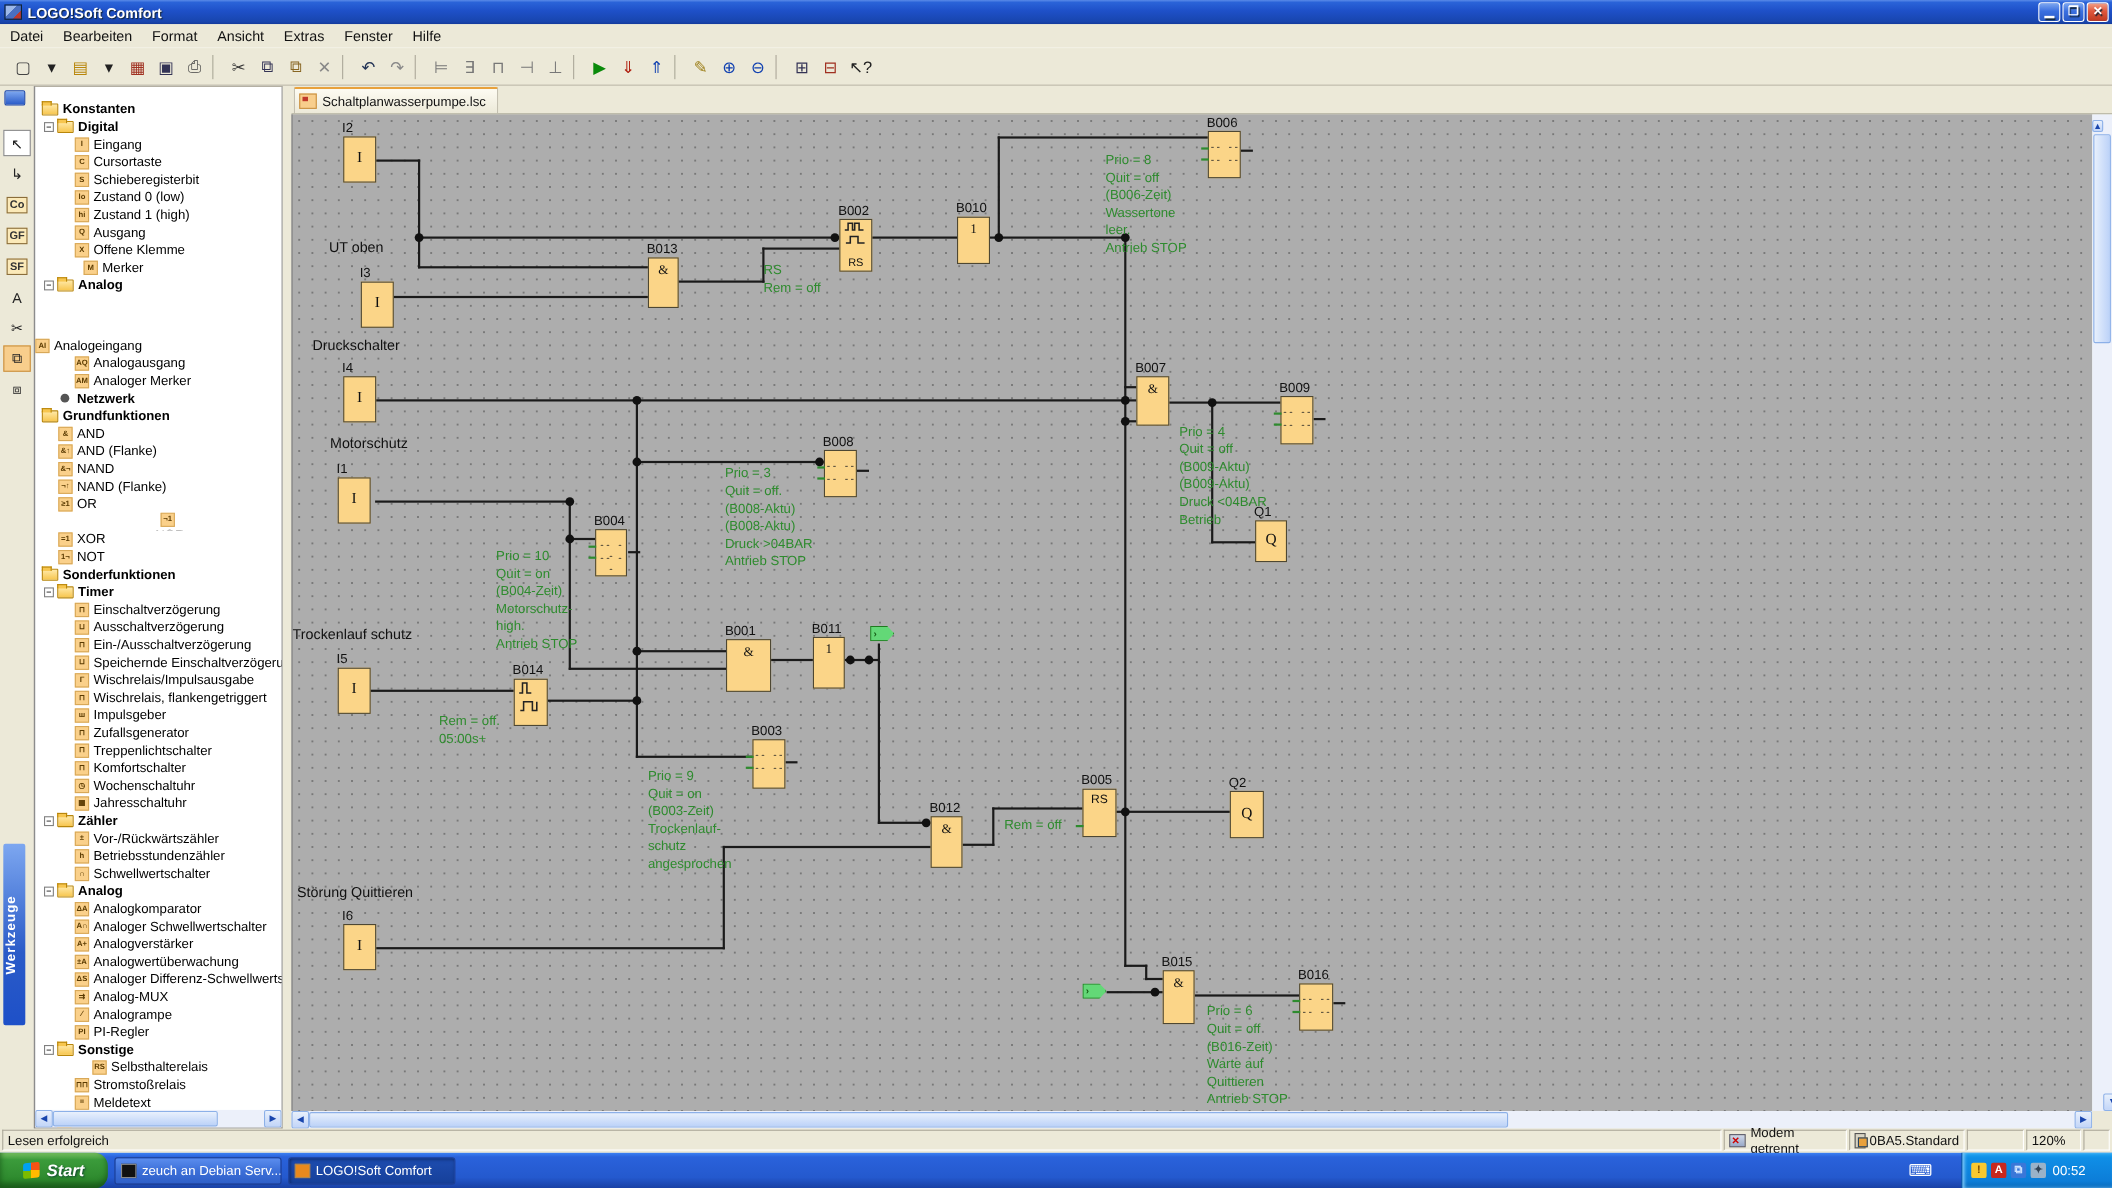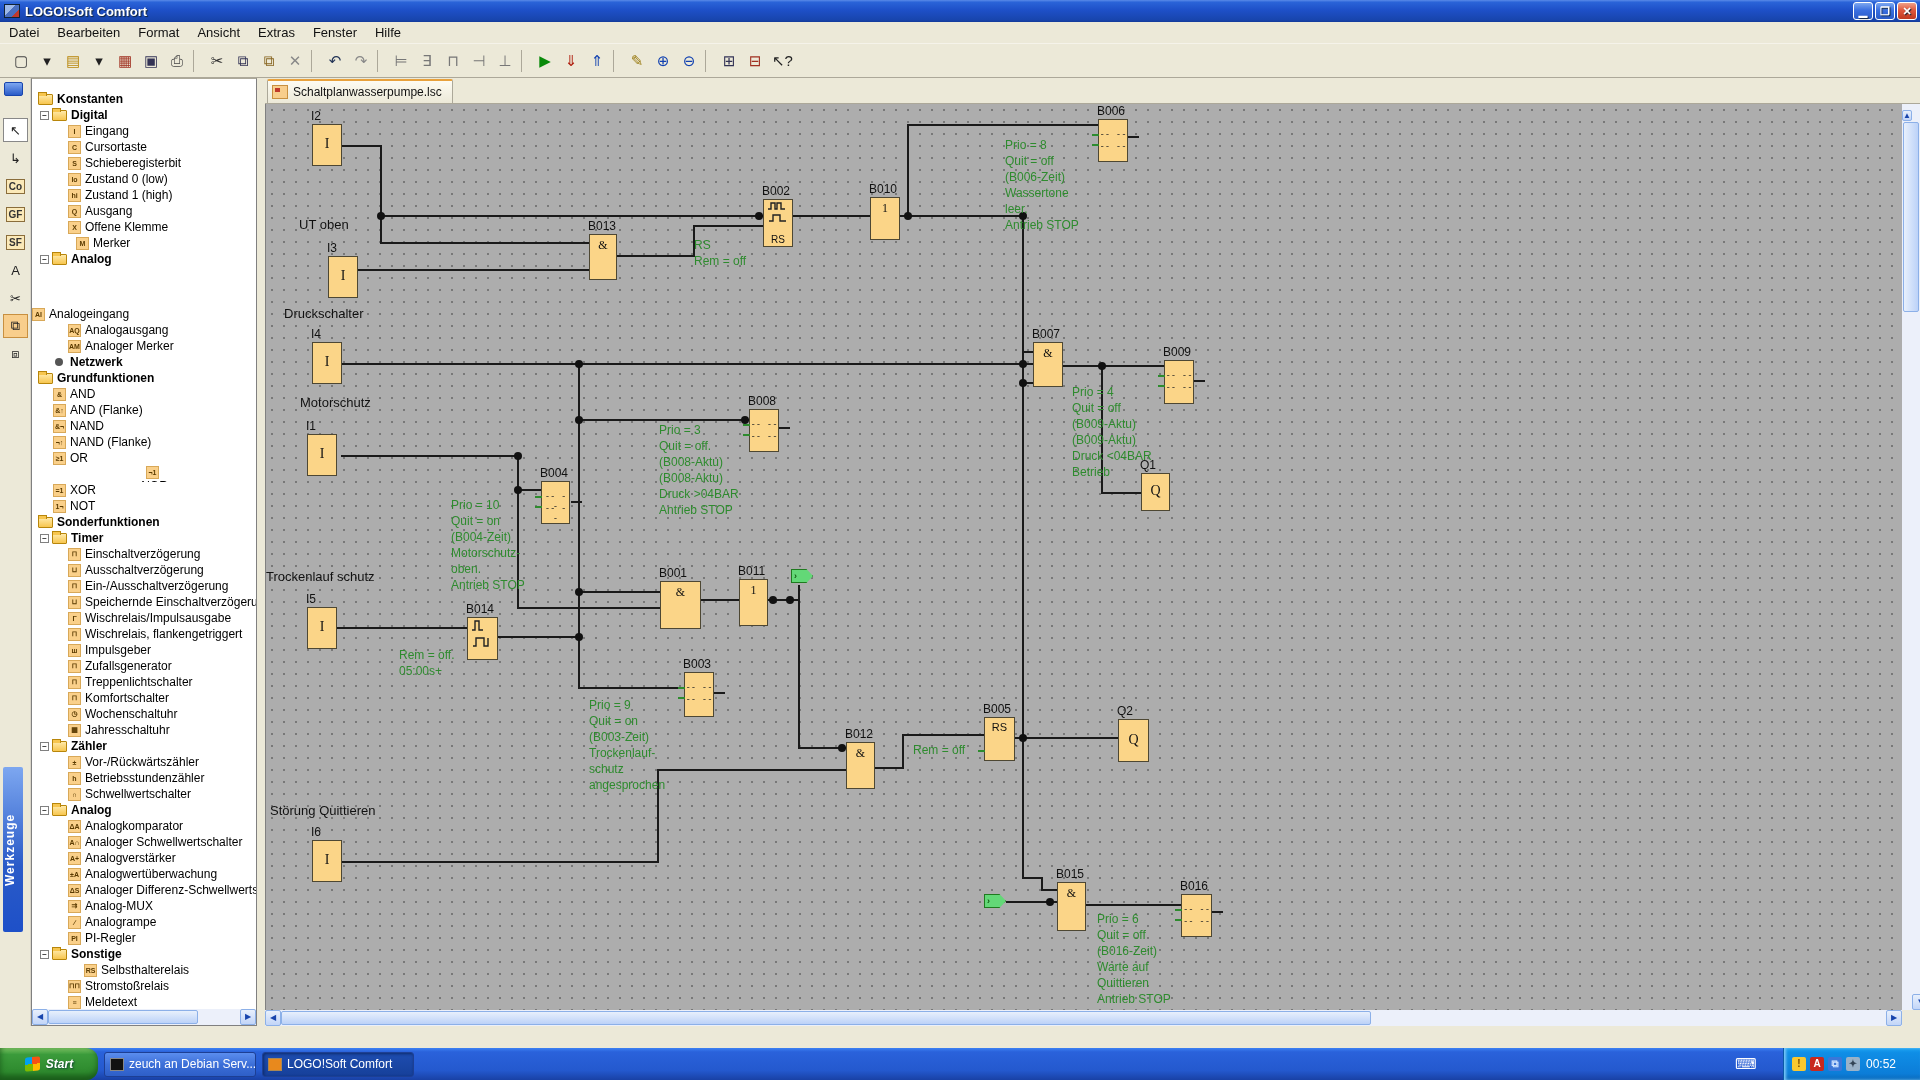--- a/index.html
+++ b/index.html
@@ -93,21 +93,21 @@
   .modem-ico { width:16px; height:12px; margin-right:4px; position:relative; background:linear-gradient(180deg,#cfd8e8,#98a8c8); border:1px solid #556; }
   .modem-ico::after { content:"✕"; position:absolute; left:1px; top:0px; color:#C00; font-size:9px; font-weight:bold; }
   .dev-ico { width:16px; height:14px; margin-right:4px; background:#D8D4C4; border:1px solid #555; position:relative; }
   .dev-ico::after { content:""; position:absolute; left:2px; top:3px; width:7px; height:7px; background:#E8A13C; border:1px solid #246; }
 
   
   .taskbar { position:absolute; left:0; top:1048px; width:1920px; height:32px;
     background:linear-gradient(180deg,#3C81F3 0%,#2A62DB 12%,#2459CE 70%,#1941A5 100%); display:flex; align-items:center; }
   .start-btn { height:32px; width:98px; border-radius:0 12px 12px 0;
     background:linear-gradient(180deg,#7CC464 0%,#3B9B3B 20%,#2E8A2E 75%,#1E6A1E 100%);
-    display:flex; align-items:center; justify-content:center; gap:6px; color:#fff; font-weight:bold; font-style:italic; font-size:12px; text-shadow:1px 1px 2px #143; box-shadow:inset 0 -3px 6px #1a5a1a; }
+    display:flex; align-items:center; justify-content:center; gap:6px; color:#fff; font-weight:bold; font-style:italic; font-size:15px; text-shadow:1px 1px 2px #143; box-shadow:inset 0 -3px 6px #1a5a1a; }
   .winflag { width:15px; height:14px; background:conic-gradient(#f65314 0 25%, #ffbb00 0 50%, #7cbb00 0 75%, #00a1f1 0); border-radius:2px; transform:skewY(-6deg); }
   .task-btn { height:25px; width:152px; margin-left:6px; border-radius:3px; background:linear-gradient(180deg,#5B8DEE,#3C6FD8 50%,#2E5FC8); border:1px solid #1d3f94;
     color:#fff; font-size:12px; display:flex; align-items:center; padding:0 5px; gap:5px; overflow:hidden; white-space:nowrap; }
   .task-btn.active { background:linear-gradient(180deg,#1E4DB0,#16409A); box-shadow:inset 1px 1px 3px #0d2a6a; }
   .task-ico { width:14px; height:13px; flex:none; }
   .t-ico-term { background:#111; border:1px solid #888; }
   .t-ico-logo { background:#E8891D; border:1px solid #A85; }
   .kbd-ico { position:absolute; left:1735px; color:#fff; font-size:15px; }
   .tray { position:absolute; right:0; height:32px; width:137px; background:linear-gradient(180deg,#19A1F1 0%,#0F8EE6 15%,#0C7DD8 80%,#0A6ABB 100%);
     border-left:1px solid #0a5aa8; box-shadow:inset 2px 0 3px #7CC8F8; display:flex; align-items:center; gap:4px; padding-left:8px; color:#fff; }
@@ -691,21 +691,21 @@
             <div>(B008-Aktu)</div>
             <div>(B008-Aktu)</div>
             <div>Druck &gt;04BAR</div>
             <div>Antrieb STOP</div>
           </div>
           <div class="ann" style="left: 185px; top: 393px;">
             <div>Prio = 10</div>
             <div>Quit = on</div>
             <div>(B004-Zeit)</div>
             <div>Motorschutz-</div>
-            <div>oben.</div>
+            <div>high.</div>
             <div>Antrieb STOP</div>
           </div>
           <div class="ann" style="left: 133px; top: 543px;">
             <div>Rem = off.</div>
             <div>05:00s+</div>
           </div>
           <div class="ann" style="left: 323px; top: 593px;">
             <div>Prio = 9</div>
             <div>Quit = on</div>
             <div>(B003-Zeit)</div>
@@ -733,20 +733,38 @@
       </div>
       <div class="hscroll">
         <span class="sb-arrow">◀</span>
         <span class="sb-thumb-h" style="width:1090px"></span>
         <span class="sb-arrow" style="margin-left:auto">▶</span>
       </div>
       <div class="corner"></div>
     </div>
   </div>
 
+  <div class="statusbar">
+    <div class="cell msg">
+        <span>Lesen erfolgreich</span>
+      </div>
+    <div class="cell" style="width:112px">
+      <span class="modem-ico"></span>
+      <span>Modem getrennt</span>
+    </div>
+    <div class="cell" style="width:105px">
+      <span class="dev-ico"></span>
+      <span>0BA5.Standard</span>
+    </div>
+    <div class="cell" style="width:52px"></div>
+    <div class="cell" style="width:50px">
+        <span>120%</span>
+      </div>
+    <div class="cell" style="width:24px"></div>
+  </div>
 
   <div class="taskbar">
     <div class="start-btn">
       <span class="winflag"></span>
       <span>Start</span>
     </div>
     <span id="taskbtns" style="display:flex">
         <div class="task-btn">
           <span class="task-ico t-ico-term"></span>
           <span>zeuch an Debian Serv...</span>

